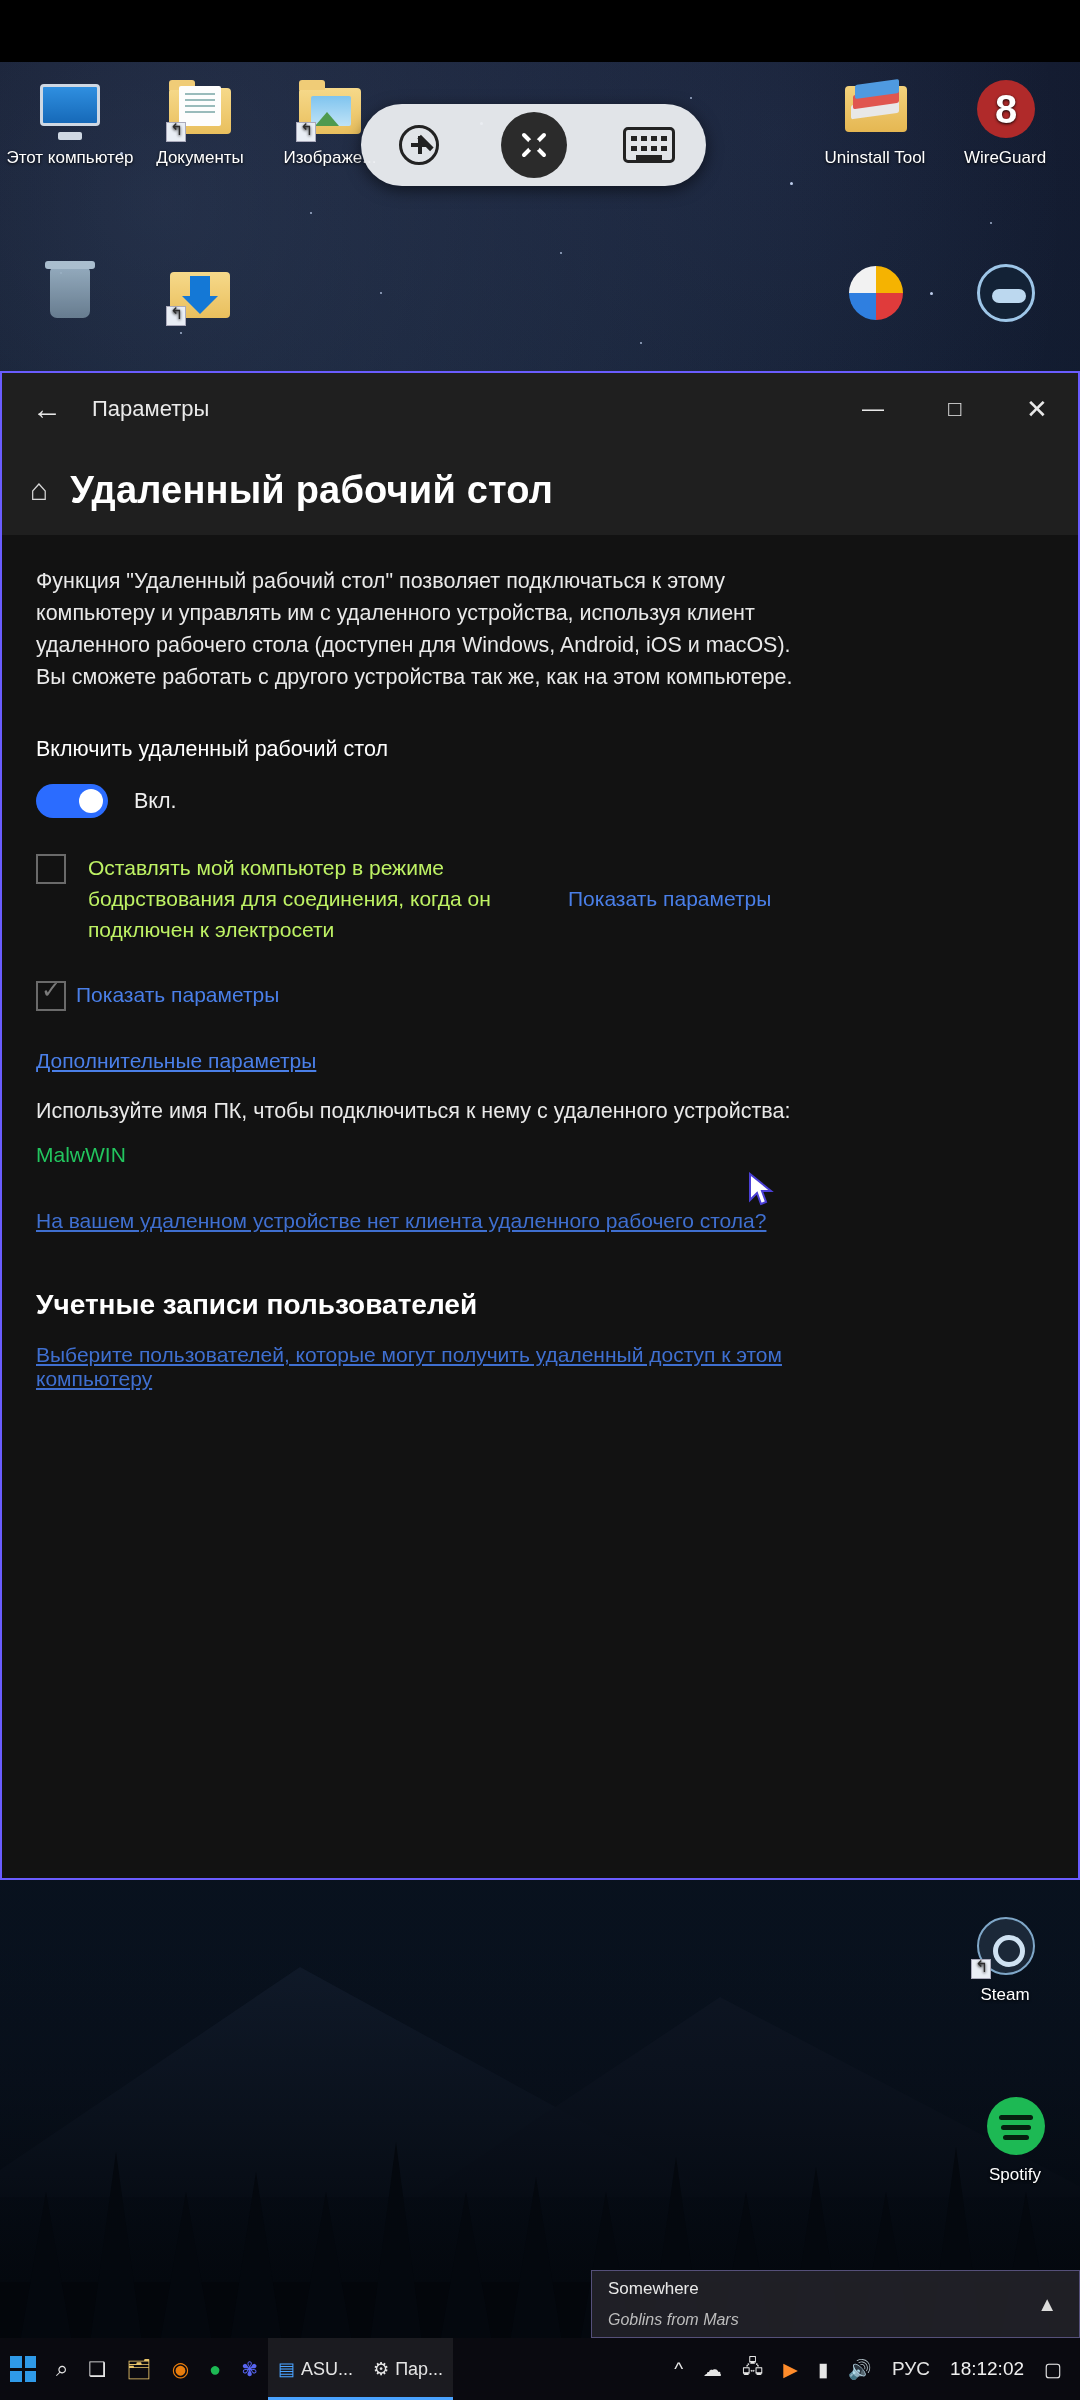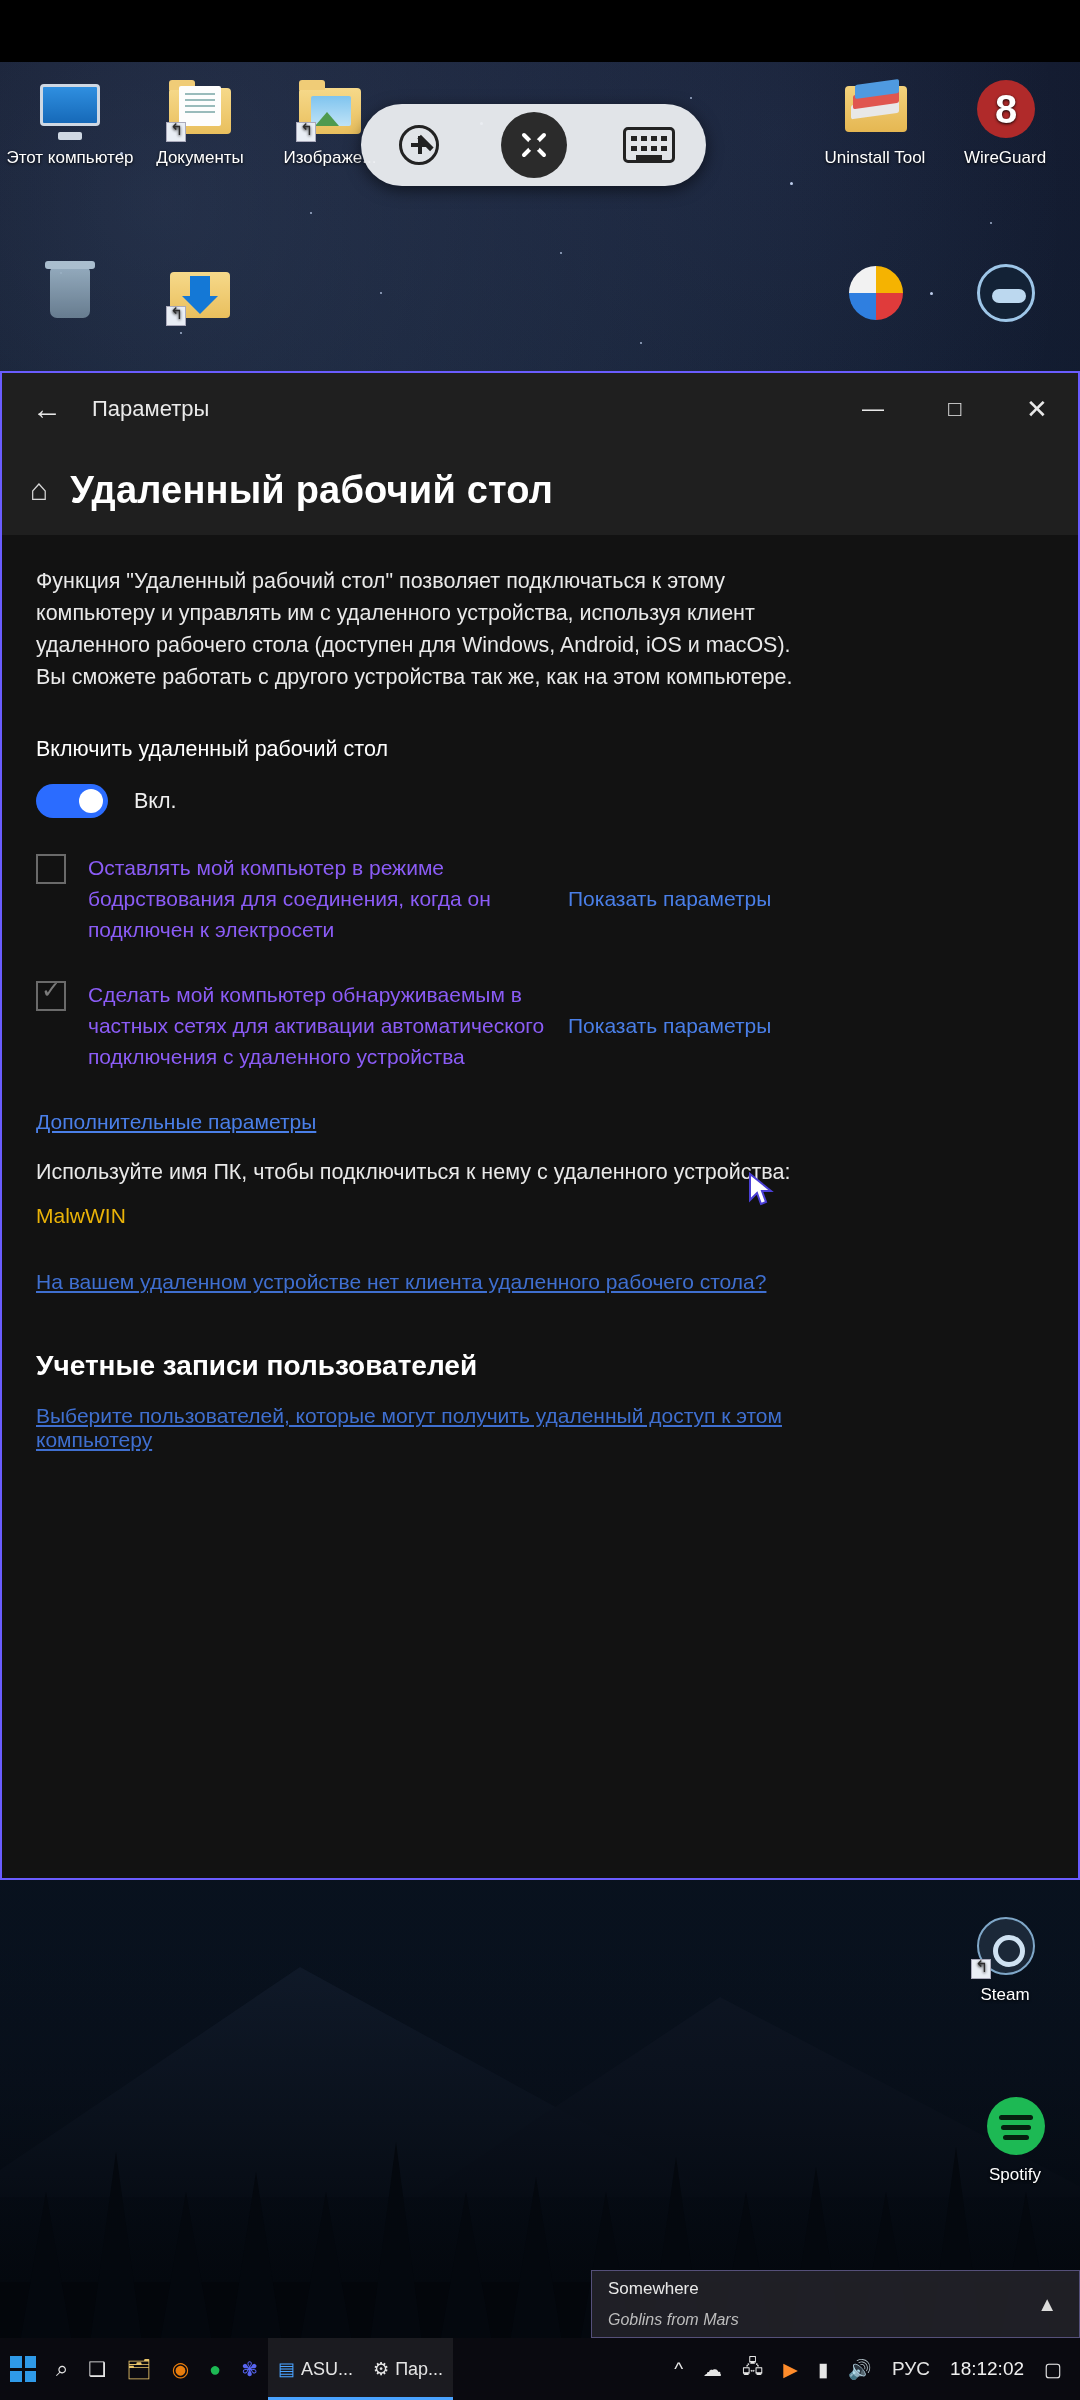--- a/index.html
+++ b/index.html
@@ -168,27 +168,27 @@
     width: 72px; height: 34px; border-radius: 20px; background: #2b6cff; position: relative;
   }
   .toggle .knob { position:absolute; right:5px; top:5px; width:24px; height:24px; border-radius:50%; background:#fff; }
   .toggle-state { margin-left: 26px; font-size: 21.5px; color: #efefef; }
 
   .chk-row { display: flex; align-items: flex-start; margin-top: 34px; }
   .chkbox { width: 30px; height: 30px; border: 2px solid #6a6a6a; margin-top: 2px; flex: none; position: relative; }
   .chkbox.checked:after {
     content: "✓"; position: absolute; left: 3px; top: -7px; font-size: 24px; color: #7a7a7a;
   }
-  .chk-text { margin-left: 22px; width: 470px; font-size: 21px; line-height: 31px; color: #8b5cf6; }
+  .chk-text { margin-left: 22px; width: 470px; font-size: 21px; line-height: 31px; color: #bef264; }
   .side-link { color: #4a7fe8; font-size: 21px; margin-left: 10px; align-self: center; white-space: nowrap; }
   .link { color: #4a7fe8; font-size: 21px; }
   .link.dim { color: #3f6fd0; }
 
   .h2 { font-size: 28px; color: #ffffff; font-weight: 600; margin-top: 56px; }
-  .pcname { font-size: 21px; color: #eab308; margin-top: 16px; }
+  .pcname { font-size: 21px; color: #22c55e; margin-top: 16px; }
 
   
   .taskbar {
     position: absolute; left: 0; bottom: 0; width: 1080px; height: 62px;
     background: #0a0a10;
     display: flex; align-items: center;
   }
   .tb-item { height: 62px; display: flex; align-items: center; justify-content: center; padding: 0 10px; color: #e6e6e6; font-size: 19px; }
   .win-logo { width: 26px; height: 26px; display: grid; grid-template-columns: 1fr 1fr; grid-template-rows: 1fr 1fr; gap: 3px; }
   .win-logo i { background: #2f9ae8; display: block; }
@@ -411,21 +411,20 @@
       </div>
 
       <div class="chk-row">
         <div class="chkbox"></div>
         <div class="chk-text">Оставлять мой компьютер в режиме бодрствования для соединения, когда он подключен к электросети</div>
         <div class="side-link">Показать параметры</div>
       </div>
 
       <div class="chk-row">
         <div class="chkbox checked"></div>
-        <div class="chk-text">Сделать мой компьютер обнаруживаемым в частных сетях для активации автоматического подключения с удаленного устройства</div>
         <div class="side-link">Показать параметры</div>
       </div>
 
       <div style="margin-top:38px;">
         <a class="link" href="#">Дополнительные параметры</a>
       </div>
 
       <div class="para" style="margin-top:22px;">Используйте имя ПК, чтобы подключиться к нему с удаленного устройства:</div>
       <div class="pcname">MalwWIN</div>
 

